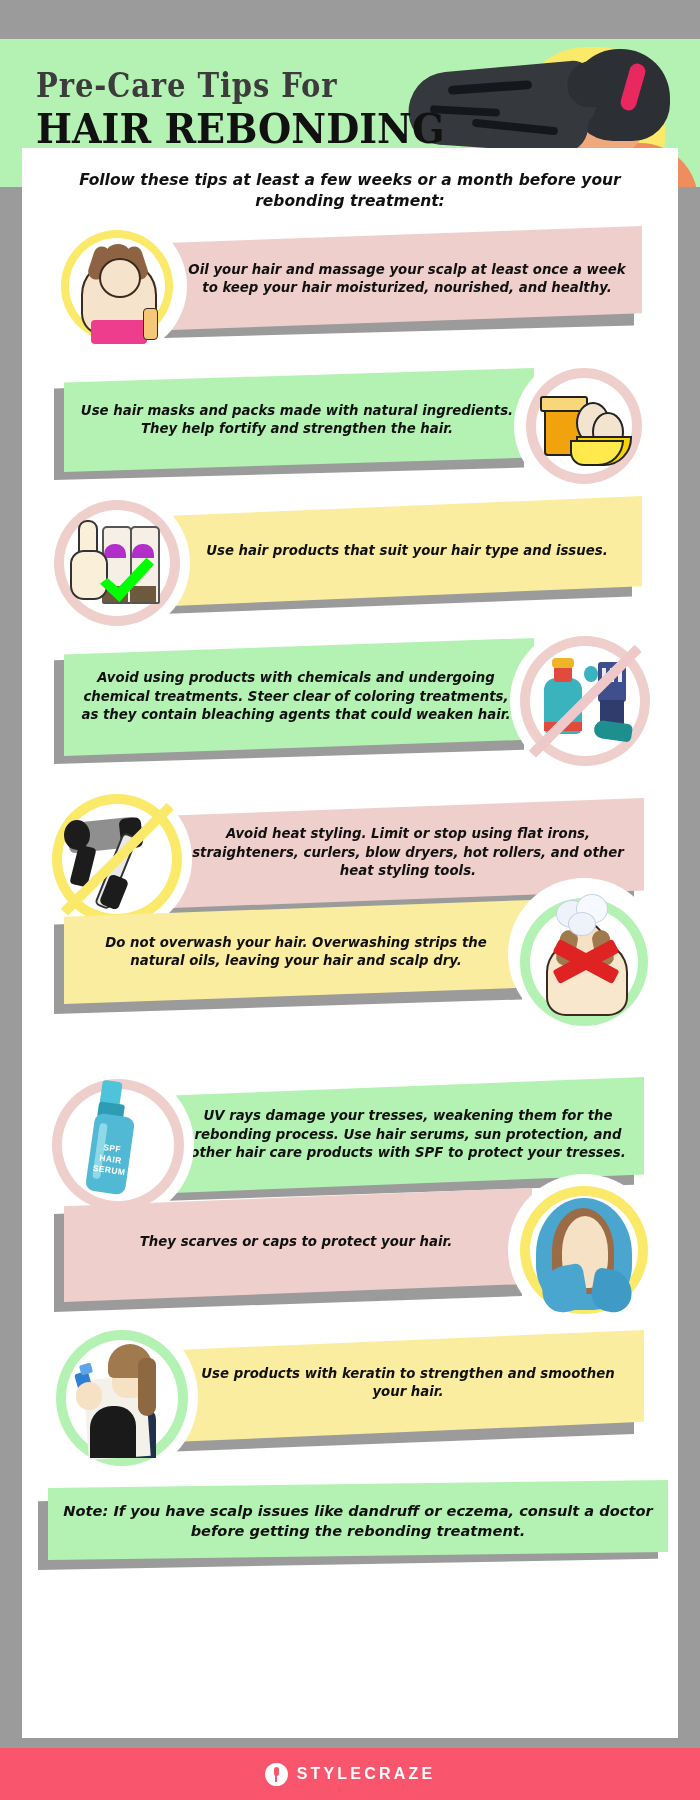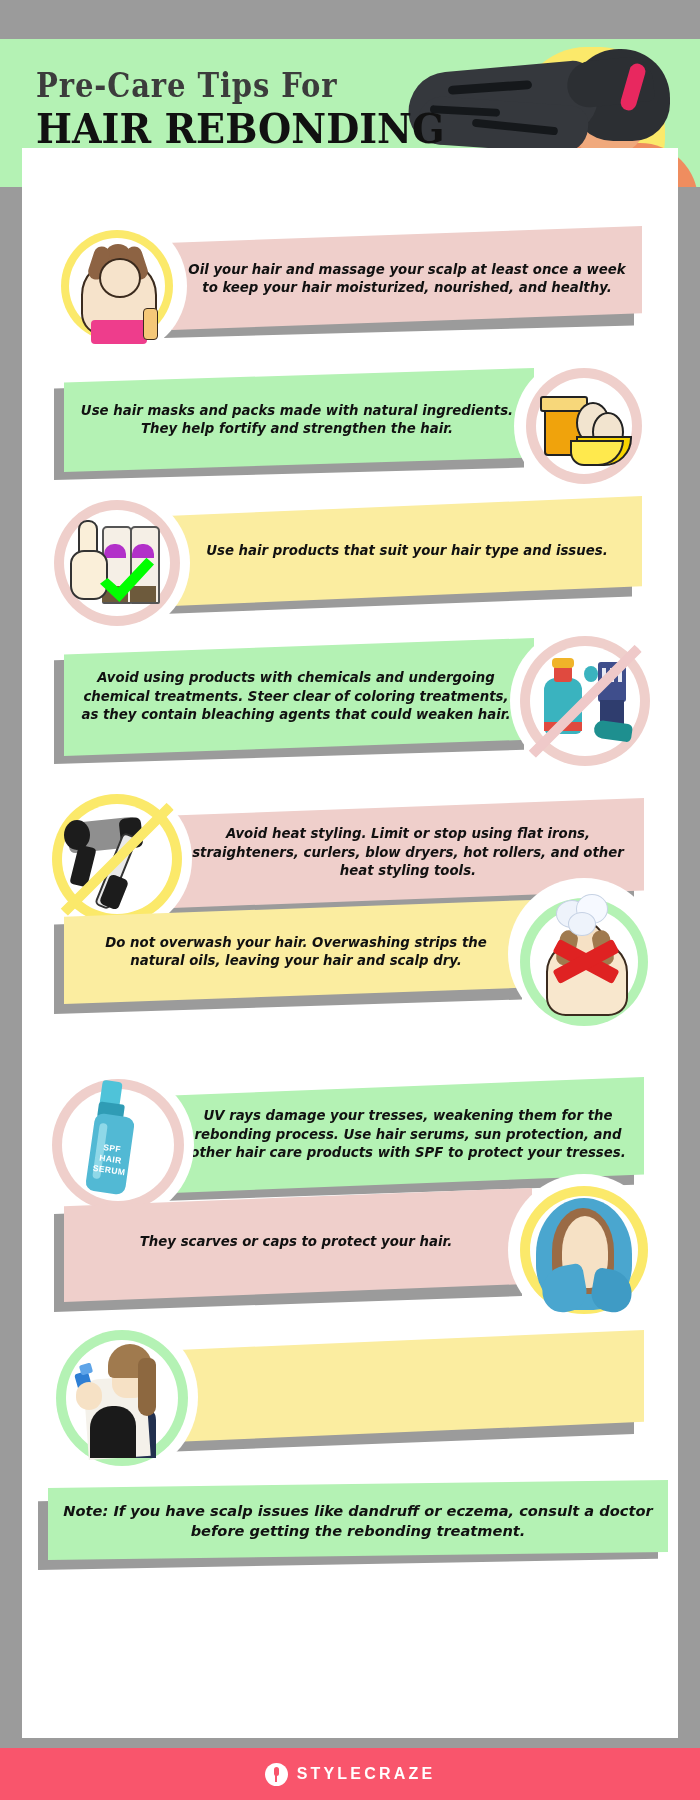--- a/index.html
+++ b/index.html
@@ -97,20 +97,21 @@
       <div class="streak"></div>
     </div>
     <div class="header-title-wrap">
       <div class="t1">Pre-Care Tips For</div>
       <div class="t2">HAIR REBONDING</div>
     </div>
   </div>
 
   <div class="canvas">
 
+    <div class="intro">Follow these tips at least a few weeks or a month before your rebonding treatment:</div>
 
     <div class="tip" style="top:208px;height:140px;">
       <div class="shadow" style="left:32px;top:20px;width:470px;height:104px;clip-path:polygon(0 12%,100% 0,100% 88%,0 100%);"></div>
       <div class="panel" style="left:42px;top:12px;width:470px;height:104px;background:#b4f2b4;clip-path:polygon(0 14%,100% 0,100% 86%,0 100%);"></div>
       <div class="ptext" style="left:50px;top:24px;width:450px;height:80px;">Use hair masks and packs made with natural ingredients. They help fortify and strengthen the hair.</div>
       <div class="badge" style="left:492px;top:0px;width:140px;height:140px;">
         <div class="sh circle" style="left:12px;top:12px;width:116px;height:116px;background:#efcfcb;"></div>
         <div class="sh circle" style="left:22px;top:22px;width:96px;height:96px;background:#ffffff;"></div>
         <div class="sh" style="left:30px;top:48px;width:36px;height:48px;background:#f0a30c;border:2px solid #222;border-radius:4px;"></div>
         <div class="sh" style="left:26px;top:40px;width:44px;height:12px;background:#f7d77a;border:2px solid #222;border-radius:3px;"></div>
@@ -245,20 +246,21 @@
         <div class="sh" style="left:44px;top:34px;width:62px;height:86px;background:#9a6b45;border-radius:50% 50% 34% 34%;"></div>
         <div class="sh" style="left:54px;top:42px;width:46px;height:72px;background:#f6e1c5;border-radius:50% 50% 40% 40%;"></div>
         <div class="sh" style="left:34px;top:92px;width:44px;height:46px;background:#4aa6cf;border-radius:26px 8px 20px 20px;transform:rotate(-10deg);"></div>
         <div class="sh" style="left:84px;top:96px;width:40px;height:42px;background:#3f9bc5;border-radius:8px 24px 18px 18px;transform:rotate(10deg);"></div>
       </div>
     </div>
 
     <div class="tip" style="top:1168px;height:160px;">
       <div class="shadow" style="left:140px;top:24px;width:472px;height:112px;clip-path:polygon(0 16%,100% 0,100% 84%,0 100%);"></div>
       <div class="panel" style="left:150px;top:14px;width:472px;height:112px;background:#fbeda0;clip-path:polygon(0 18%,100% 0,100% 82%,0 100%);"></div>
+      <div class="ptext" style="left:158px;top:36px;width:456px;height:62px;">Use products with keratin to strengthen and smoothen your hair.</div>
       <div class="badge" style="left:24px;top:2px;width:152px;height:158px;">
         <div class="sh circle" style="left:10px;top:12px;width:132px;height:136px;background:#b4f2b4;"></div>
         <div class="sh circle" style="left:20px;top:22px;width:112px;height:116px;background:#ffffff;"></div>
         <div class="sh" style="left:52px;top:88px;width:58px;height:52px;background:#22304e;border-radius:14px 14px 0 0;"></div>
         <div class="sh" style="left:40px;top:60px;width:62px;height:80px;background:#f4f1ea;border-radius:14px 14px 0 0;transform:rotate(-4deg);"></div>
         <div class="sh" style="left:66px;top:30px;width:36px;height:50px;background:#f6e1c5;border-radius:18px 18px 14px 14px;"></div>
         <div class="sh" style="left:62px;top:26px;width:44px;height:34px;background:#a07a4e;border-radius:22px 22px 6px 6px;"></div>
         <div class="sh" style="left:92px;top:40px;width:18px;height:58px;background:#8d6840;border-radius:9px 9px 12px 12px;"></div>
         <div class="sh" style="left:44px;top:88px;width:46px;height:52px;background:#1a1a1a;border-radius:22px 20px 0 0;"></div>
         <div class="sh" style="left:32px;top:54px;width:14px;height:30px;background:#2f7fd4;border-radius:3px;transform:rotate(-16deg);"></div>

